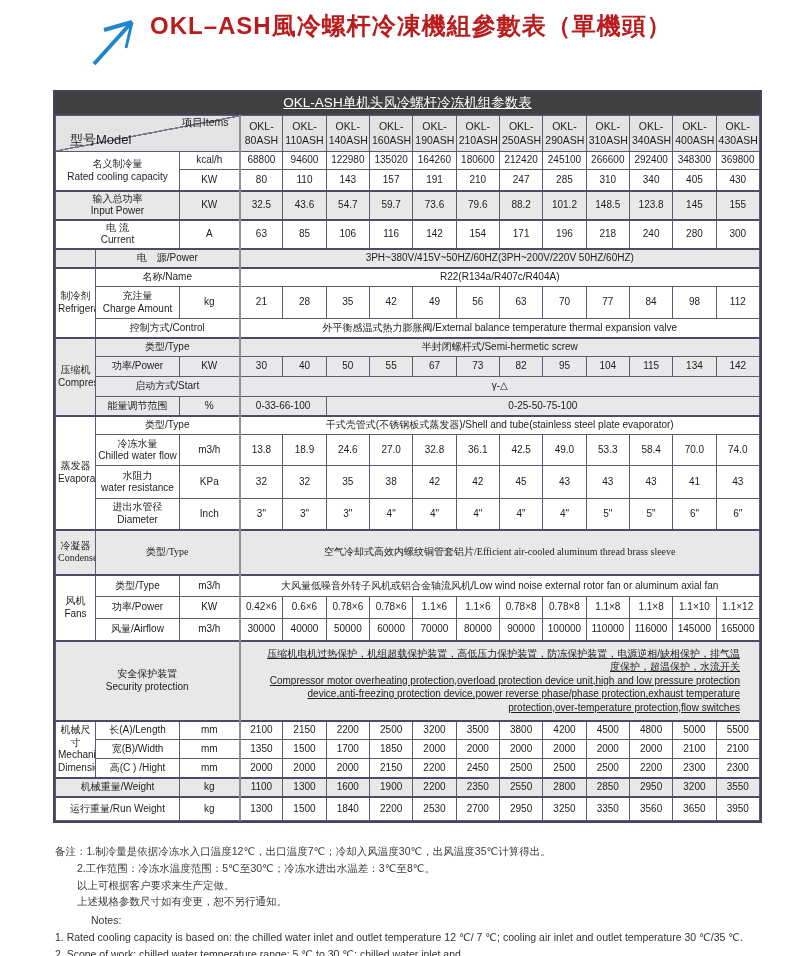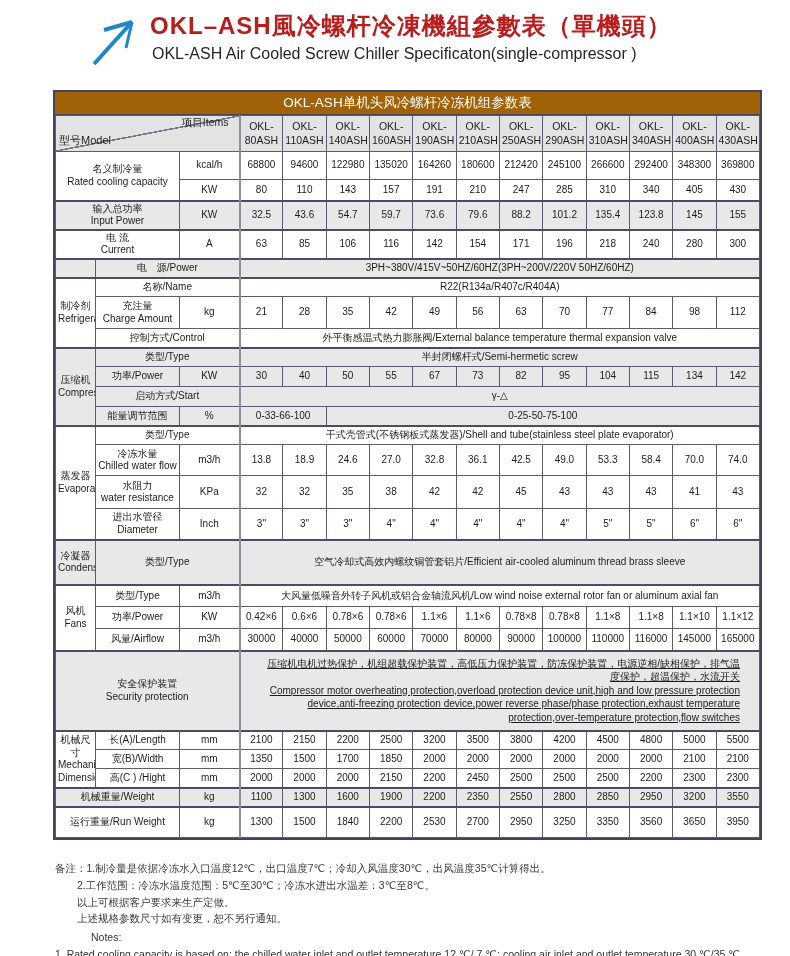--- a/index.html
+++ b/index.html
@@ -8,36 +8,36 @@
 
   
   .doc-header{display:flex;align-items:flex-start;padding:10px 0 0 88px;}
   .brand{width:56px;height:52px;flex:0 0 auto;margin-top:4px;}
   .titles{margin-left:6px;}
   .title-zh{font-size:24px;font-weight:600;margin:0;letter-spacing:1px;color:#b91c1c;}
   .title-en{font-size:16px;font-weight:400;margin:3px 0 0 2px;color:#262626;}
 
   
   .tablewrap{margin:24px 0 0 53px;width:709px;border:2px solid #44445c;box-sizing:border-box;}
-  .caption{background:#a16207;color:#fff;text-align:center;font-size:13.5px;height:22px;line-height:22px;border-bottom:1px solid #44445c;font-weight:500;}
+  .caption{background:#404040;color:#fff;text-align:center;font-size:13.5px;height:22px;line-height:22px;border-bottom:1px solid #44445c;font-weight:500;text-decoration:underline;}
   table{border-collapse:collapse;table-layout:fixed;width:100%;font-size:10px;}
   td{border:1px solid #5b5b74;text-align:center;vertical-align:middle;padding:1px 2px;line-height:1.25;overflow:hidden;}
   tr.shaded td{background:#e8e8e8;}
   tr.header-row{height:36px;}
   tr.header-row td{background:#e3e3e3;font-size:10.5px;}
   tr.section td{border-top:2px solid #4c4c66;}
   td.lsep{border-right:2px solid #8d8d9e;}
   td.valL{text-align:right;padding:3px 19px;line-height:1.35;text-decoration:underline;}
   td .ln{display:block;}
   col.c-group{width:40px;} col.c-item{width:84px;} col.c-unit{width:60px;}
 
   .corner{position:relative;padding:0;}
   .corner .diag{position:absolute;left:0;top:0;right:0;bottom:0;
     background:linear-gradient(to bottom right,transparent calc(50% - 0.8px),#7a7a8c calc(50% - 0.8px),#7a7a8c calc(50% + 0.8px),transparent calc(50% + 0.8px));}
-  .corner .cm{position:absolute;left:3px;bottom:3px;font-size:11px;}
+  .corner .cm{position:absolute;left:14px;bottom:3px;font-size:13px;}
   .corner .ci{position:absolute;right:10px;top:0;font-size:10.5px;}
 
   
   .notes{margin:20px 0 0 55px;width:706px;font-size:10.5px;color:#333;line-height:1.6;}
   .note-zh{color:#3a3a3a;}
   .note-zh.ind{padding-left:22px;}
   .notes-heading{margin-top:2px;padding-left:36px;}
 </style>
 </head>
 <body>
@@ -45,21 +45,20 @@
 <div class="page">
 
   <div class="doc-header">
     <svg class="brand" viewBox="0 0 56 52">
       <path d="M6 50 L44 8" stroke="#1E86CC" stroke-width="4" fill="none"></path>
       <path d="M44 8 L16 16" stroke="#1E86CC" stroke-width="4" fill="none"></path>
       <path d="M44 8 L38 34" stroke="#1E86CC" stroke-width="3" fill="none"></path>
     </svg>
     <div class="titles">
       <h1 class="title-zh">OKL–ASH風冷螺杆冷凍機組參數表（單機頭）</h1>
-      <h2 class="title-en">OKL-ASH Air Cooled Screw Chiller Specificaton(single-compressor )</h2>
     </div>
   </div>
 
   <div class="tablewrap">
     <div class="caption">OKL-ASH单机头风冷螺杆冷冻机组参数表</div>
     <table>
       <colgroup>
         <col class="c-group">
           <col class="c-item">
           <col class="c-unit">
@@ -125,21 +124,21 @@
             </td>
             <td>
               <span class="ln">OKL-</span>
               <span class="ln">400ASH</span>
             </td>
             <td>
               <span class="ln">OKL-</span>
               <span class="ln">430ASH</span>
             </td>
           </tr>
-      <tr style="height: 28px;">
+      <tr style="height: 18px;">
             <td colspan="2" rowspan="2">
               <span class="ln">名义制冷量</span>
               <span class="ln">Rated cooling capacity</span>
             </td>
             <td class="lsep">kcal/h</td>
             <td>68800</td>
             <td>94600</td>
             <td>122980</td>
             <td>135020</td>
             <td>164260</td>
@@ -173,21 +172,21 @@
             </td>
             <td class="lsep">KW</td>
             <td>32.5</td>
             <td>43.6</td>
             <td>54.7</td>
             <td>59.7</td>
             <td>73.6</td>
             <td>79.6</td>
             <td>88.2</td>
             <td>101.2</td>
-            <td>135.4</td>
+            <td>148.5</td>
             <td>123.8</td>
             <td>145</td>
             <td>155</td>
           </tr>
           <tr class="section" style="height: 26px;">
             <td colspan="2">
               <span class="ln">电 流</span>
               <span class="ln">Current</span>
             </td>
             <td class="lsep">A</td>
@@ -332,21 +331,21 @@
             <td>4"</td>
             <td>4"</td>
             <td>4"</td>
             <td>4"</td>
             <td>4"</td>
             <td>5"</td>
             <td>5"</td>
             <td>6"</td>
             <td>6"</td>
           </tr>
-          <tr class="shaded section" style="height: 45px;">
+          <tr class="shaded section" style="height: 45px; font-family: Liberation Serif, serif;">
             <td rowspan="1">
               <span class="ln">冷凝器</span>
               <span class="ln">Condenser</span>
             </td>
             <td colspan="2" class="lsep">类型/Type</td>
             <td colspan="12">空气冷却式高效内螺纹铜管套铝片/Efficient air-cooled aluminum thread brass sleeve</td>
           </tr>
           <tr class="section" style="height: 22px;">
             <td rowspan="3">
               <span class="ln">风机</span>
@@ -460,21 +459,21 @@
             <td>1900</td>
             <td>2200</td>
             <td>2350</td>
             <td>2550</td>
             <td>2800</td>
             <td>2850</td>
             <td>2950</td>
             <td>3200</td>
             <td>3550</td>
           </tr>
-          <tr class="section" style="height: 31px;">
+          <tr class="section" style="height: 24px;">
             <td colspan="2">运行重量/Run Weight</td>
             <td class="lsep">kg</td>
             <td>1300</td>
             <td>1500</td>
             <td>1840</td>
             <td>2200</td>
             <td>2530</td>
             <td>2700</td>
             <td>2950</td>
             <td>3250</td>

